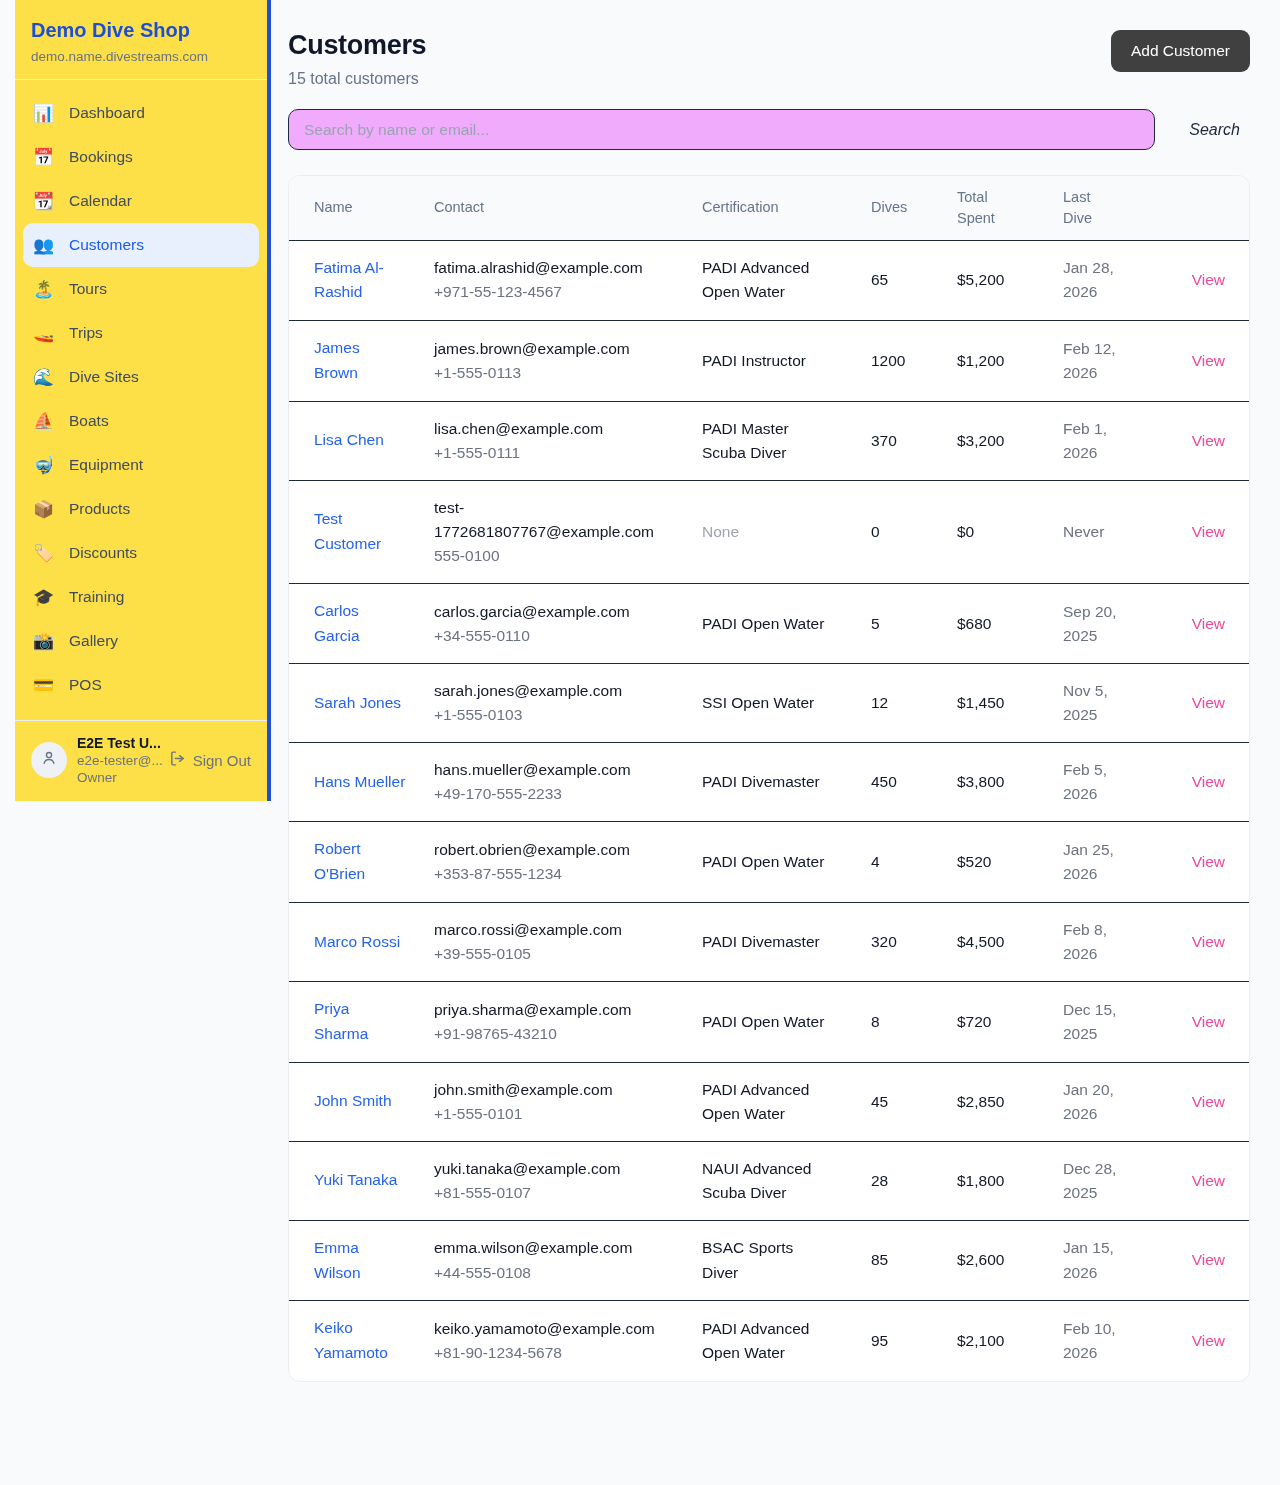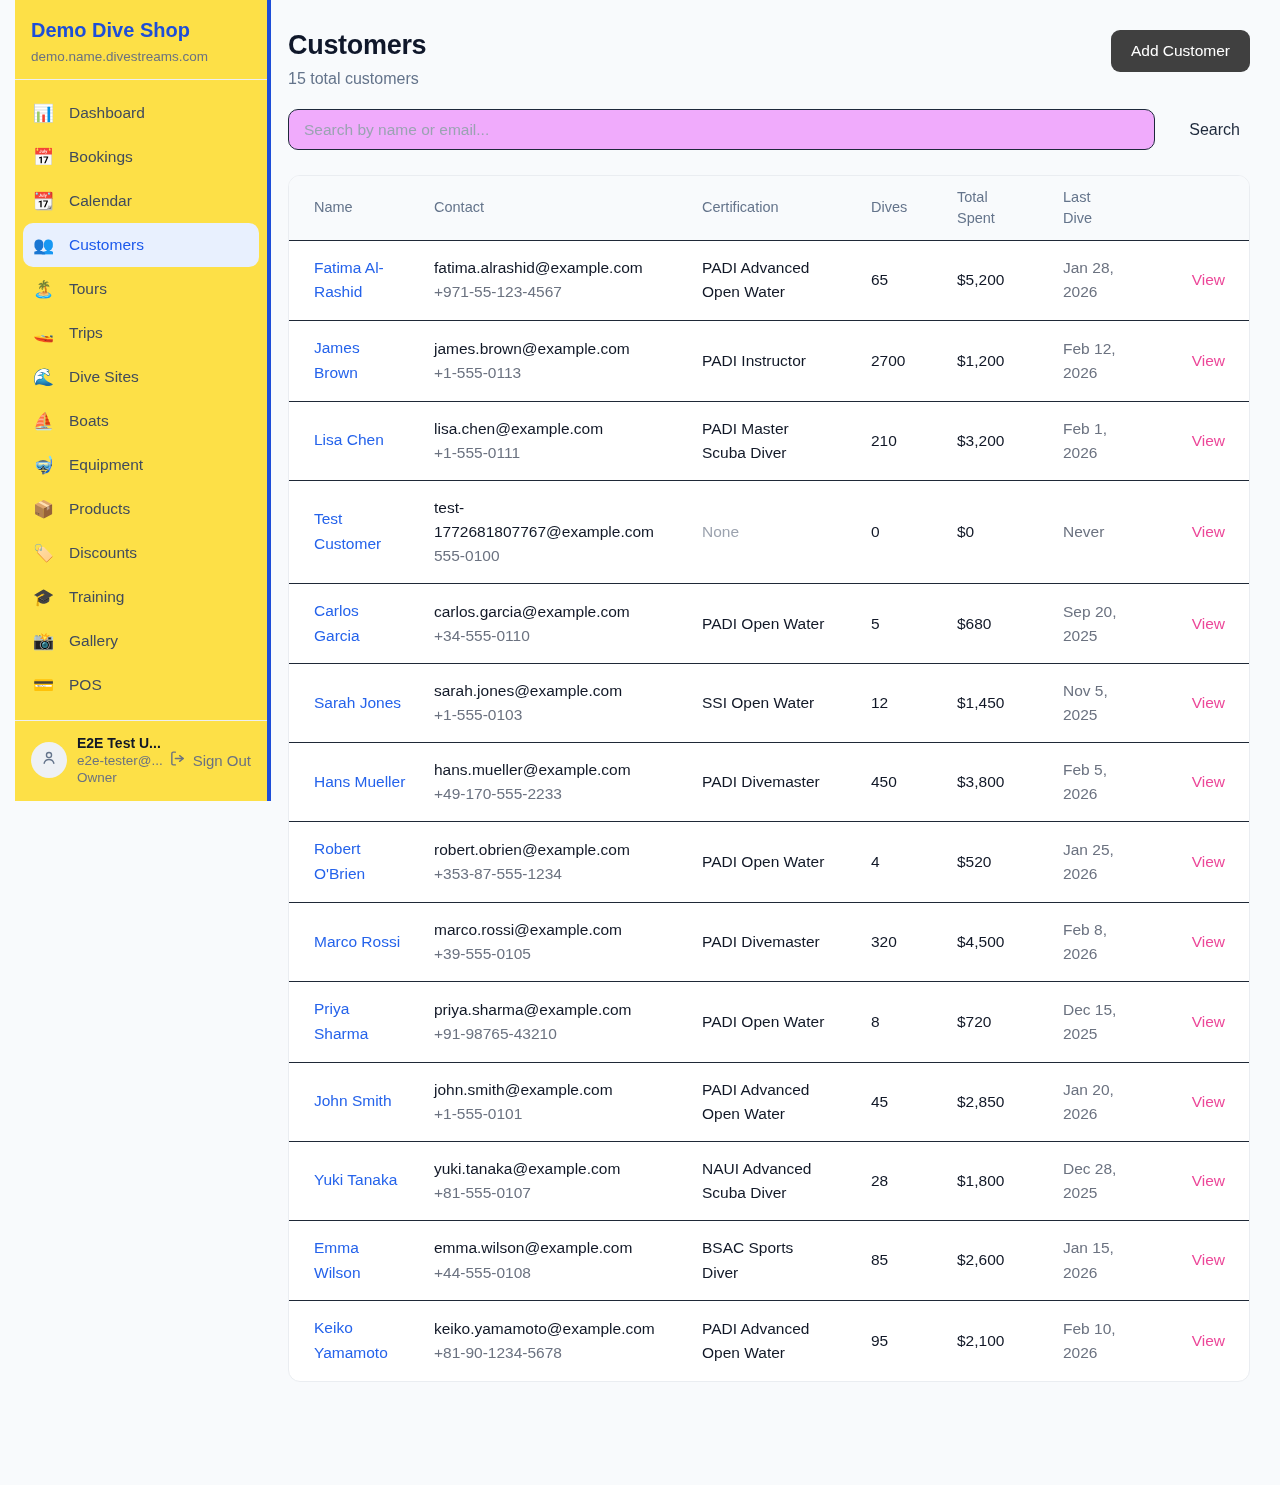--- a/index.html
+++ b/index.html
@@ -56,21 +56,21 @@
   }
   .search-row { display:flex; align-items:center; margin-bottom:25px; }
   .search-input {
     flex:1; height:41px; background:#f0abfc; color:#111827;
     border:1.6px solid #1e293b; border-radius:10px; padding:0 15px;
     font-size:15.5px; font-family:inherit; outline:none;
   }
   .search-input::placeholder { color:#9aa3b2; }
   .search-btn {
     background:none; border:none; margin-left:24px; padding:8px 10px;
-    font-size:16px; color:#1e293b; cursor:pointer; font-family:inherit;
+    font-size:16px; color:#1e293b; cursor:pointer; font-family:inherit;font-style:italic;
   }
 
   
   .table-card {
     background:#ffffff; border:1px solid #eaedf1; border-radius:12px;
     overflow:hidden;
   }
   table { width:100%; border-collapse:collapse; table-layout:fixed; }
   thead th {
     background:#f8fafc; height:64px; text-align:left; vertical-align:middle;
@@ -241,33 +241,33 @@
             <td class="cell-last"><span>Jan 28, 2026</span></td>
             <td class="cell-action"><a>View</a></td>
           </tr>
           <tr>
             <td class="cell-name"><a>James Brown</a></td>
             <td class="cell-contact">
               <div class="email">james.brown@example.com</div>
               <div class="phone">+1-555-0113</div>
             </td>
             <td class="cell-cert"><span>PADI Instructor</span></td>
-            <td class="cell-dives">2700</td>
+            <td class="cell-dives">1200</td>
             <td class="cell-spent">$1,200</td>
             <td class="cell-last"><span>Feb 12, 2026</span></td>
             <td class="cell-action"><a>View</a></td>
           </tr>
           <tr>
             <td class="cell-name"><a>Lisa Chen</a></td>
             <td class="cell-contact">
               <div class="email">lisa.chen@example.com</div>
               <div class="phone">+1-555-0111</div>
             </td>
             <td class="cell-cert"><span>PADI Master Scuba Diver</span></td>
-            <td class="cell-dives">210</td>
+            <td class="cell-dives">370</td>
             <td class="cell-spent">$3,200</td>
             <td class="cell-last"><span>Feb 1, 2026</span></td>
             <td class="cell-action"><a>View</a></td>
           </tr>
           <tr>
             <td class="cell-name"><a>Test Customer</a></td>
             <td class="cell-contact">
               <div class="email">test-1772681807767@example.com</div>
               <div class="phone">555-0100</div>
             </td>

